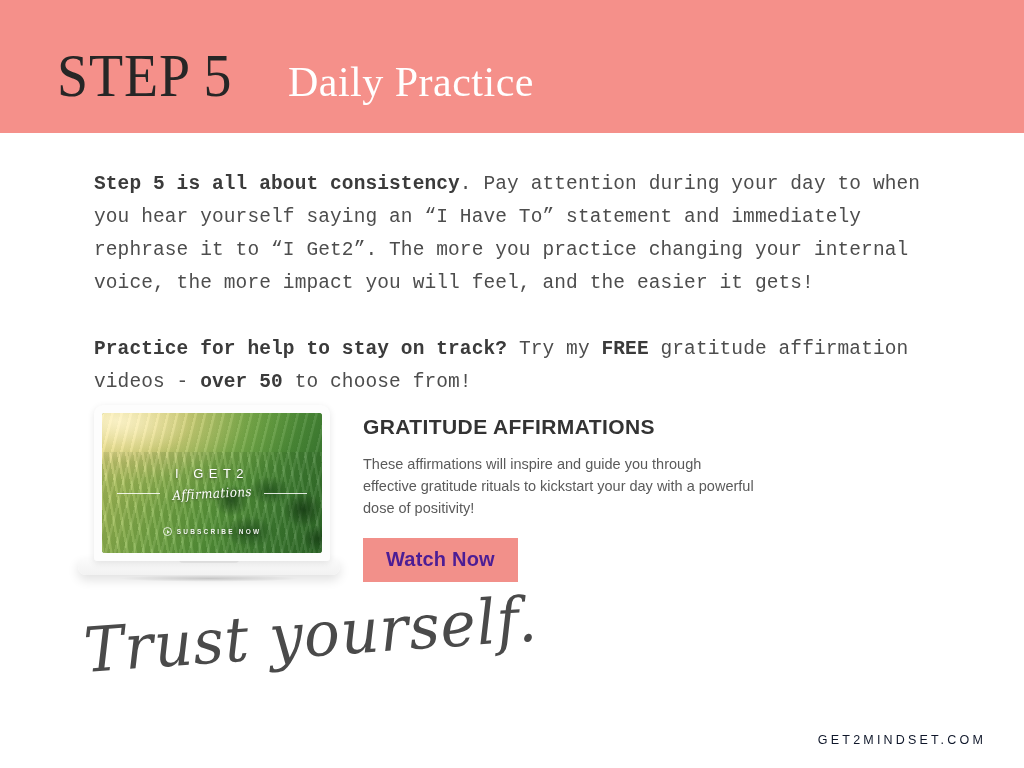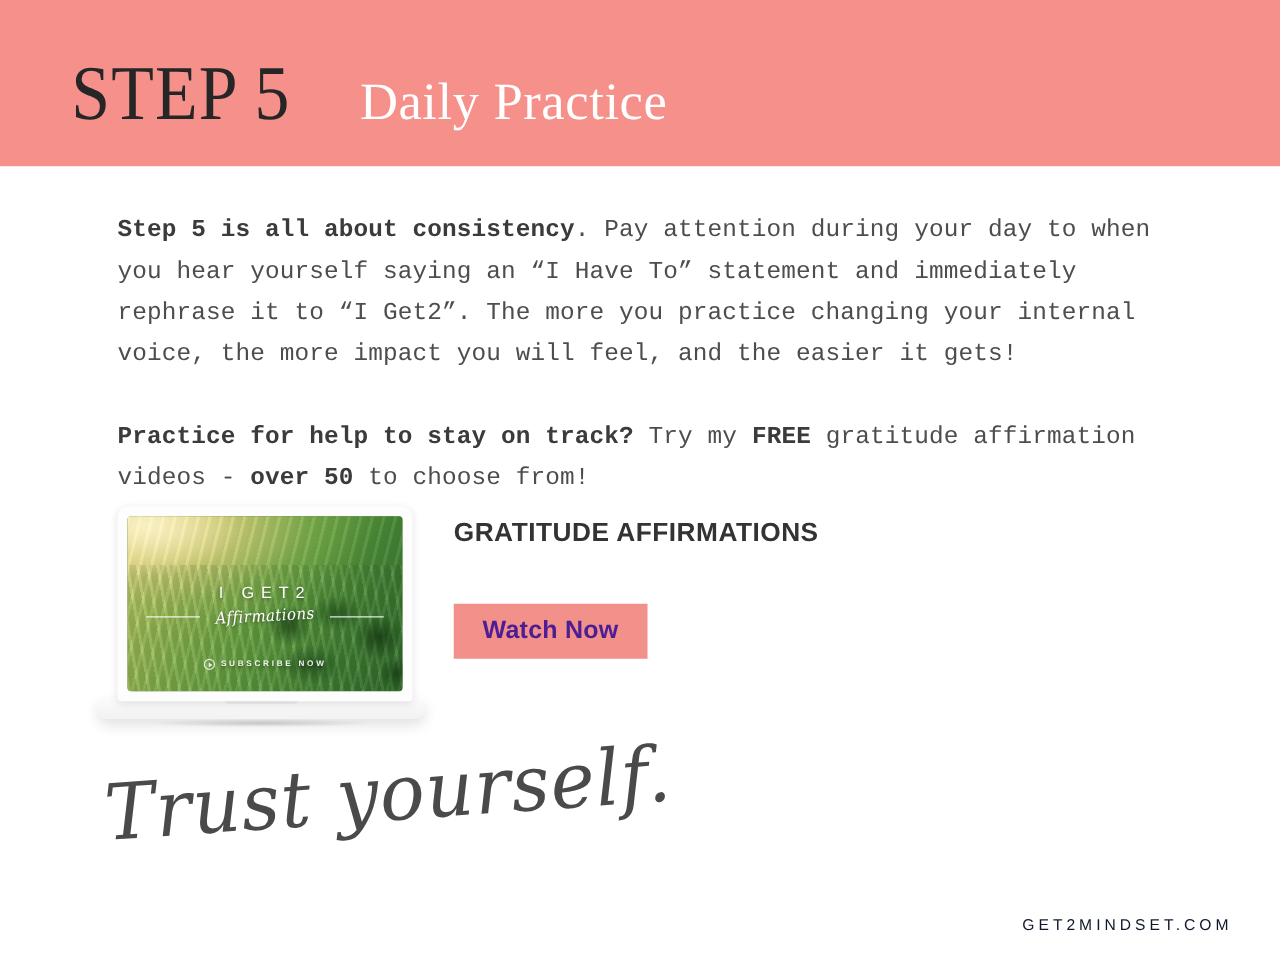--- a/index.html
+++ b/index.html
@@ -227,21 +227,21 @@
   .promo-card {
     margin-left:23px;
     padding-top:10px;
     width:395px;
   }
   .card-heading {
     font-size:21px;
     font-weight:bold;
     color:#333333;
     letter-spacing:0.4px;
-    margin-bottom:25px;
+    margin-bottom:14px;
   }
   .card-body {
     font-size:14.5px;
     line-height:22px;
     color:#5a5a5a;
   }
   .watch-btn {
     display:inline-block;
     margin-top:19px;
     background:#f2908a;
@@ -317,20 +317,21 @@
             <span class="play-circle"></span>
             <span class="ov-sub-text">SUBSCRIBE NOW</span>
           </div>
         </div>
       </div>
     </div>
   </div>
 
   <div class="promo-card">
     <div class="card-heading">GRATITUDE AFFIRMATIONS</div>
+    <div class="card-body">These affirmations will inspire and guide you through effective gratitude rituals to kickstart your day with a powerful dose of positivity!</div>
     <button class="watch-btn">Watch Now</button>
   </div>
 
 </div>
 
 <div class="signature">Trust yourself.</div>
 
 <div class="footer-url">GET2MINDSET.COM</div>
 
 </body></html>

